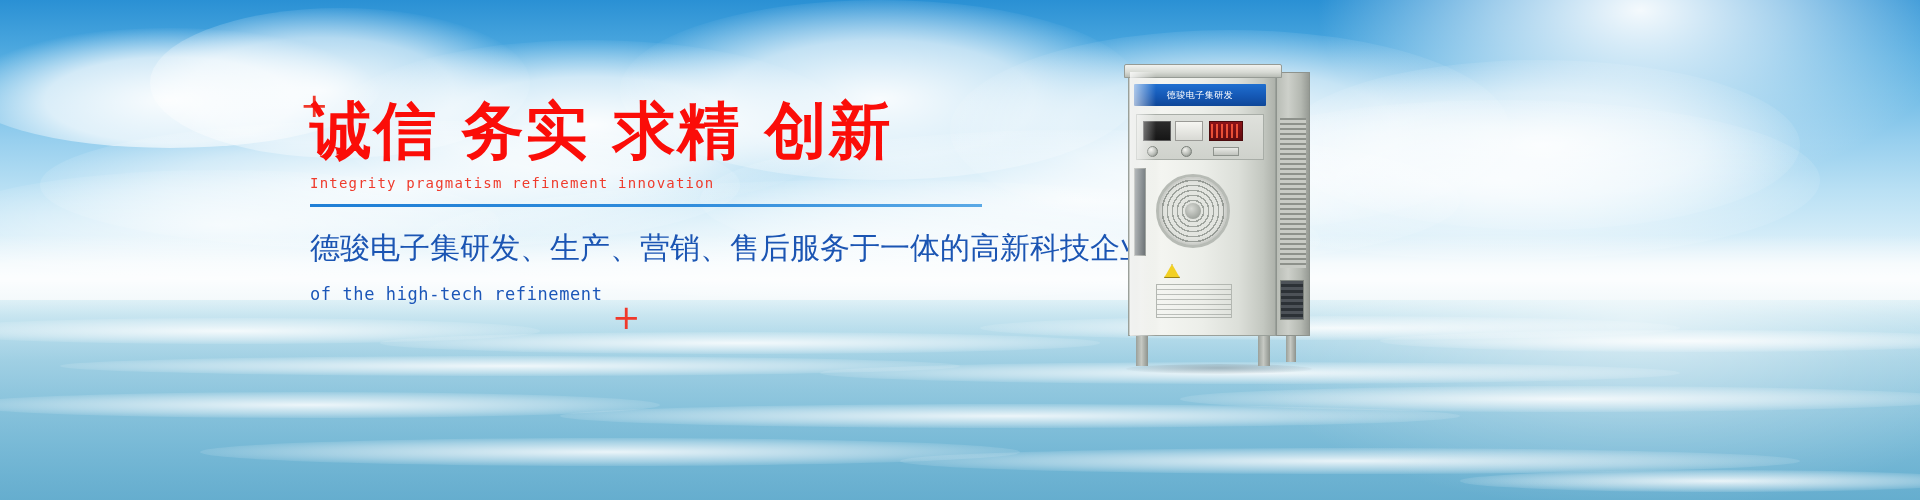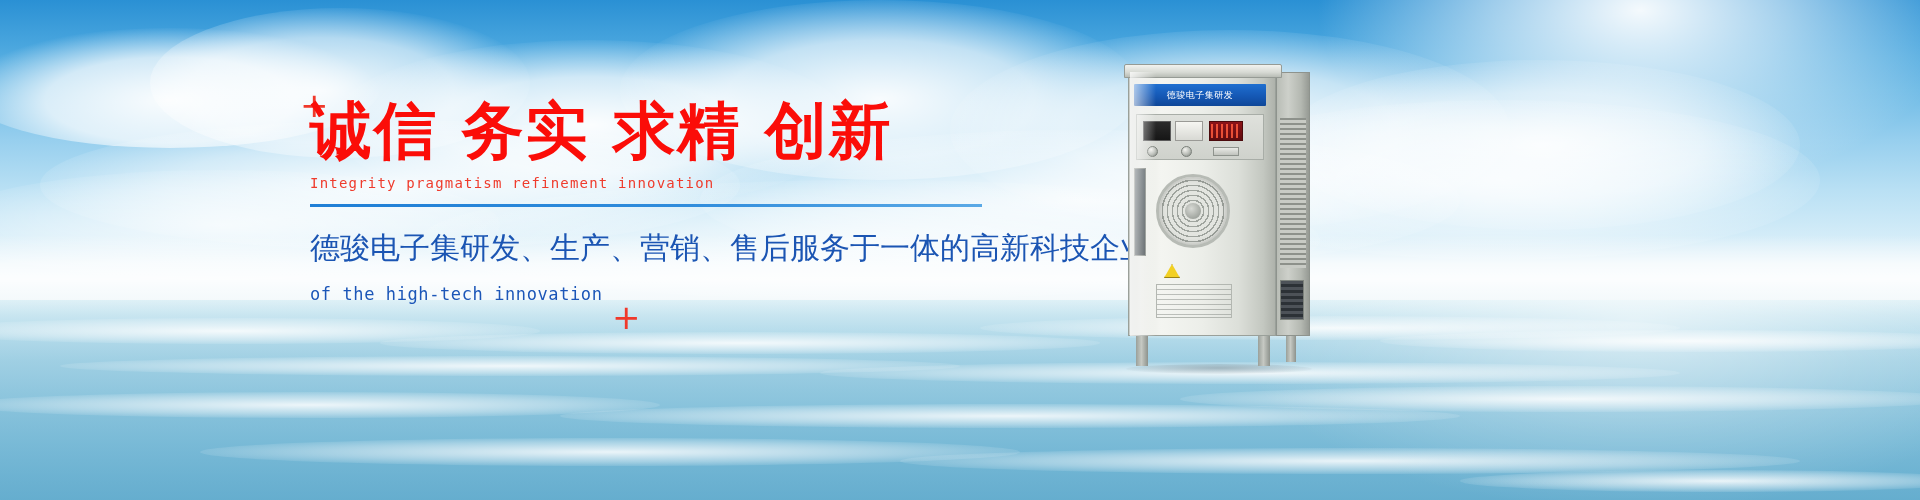--- a/index.html
+++ b/index.html
@@ -291,21 +291,21 @@
 
   <div class="plus plus-1">+</div>
   <div class="plus plus-2">+</div>
 
   <div class="text-block">
     <div class="headline">诚信 务实 求精 创新</div>
     <div class="subhead-en">Integrity  pragmatism  refinement  innovation</div>
     <div class="divider"></div>
     <div class="desc-cn">德骏电子集研发、生产、营销、售后服务于一体的高新科技企业</div>
     <div class="desc-en">
-      <div>of the high-tech innovation</div>
+      <div>of the high-tech refinement</div>
     </div>
   </div>
 
   <div class="machine">
     <div class="mc-base"></div>
     <div class="mc-side"></div>
     <div class="mc-vents"></div>
     <div class="mc-body"></div>
     <div class="mc-top"></div>
 

